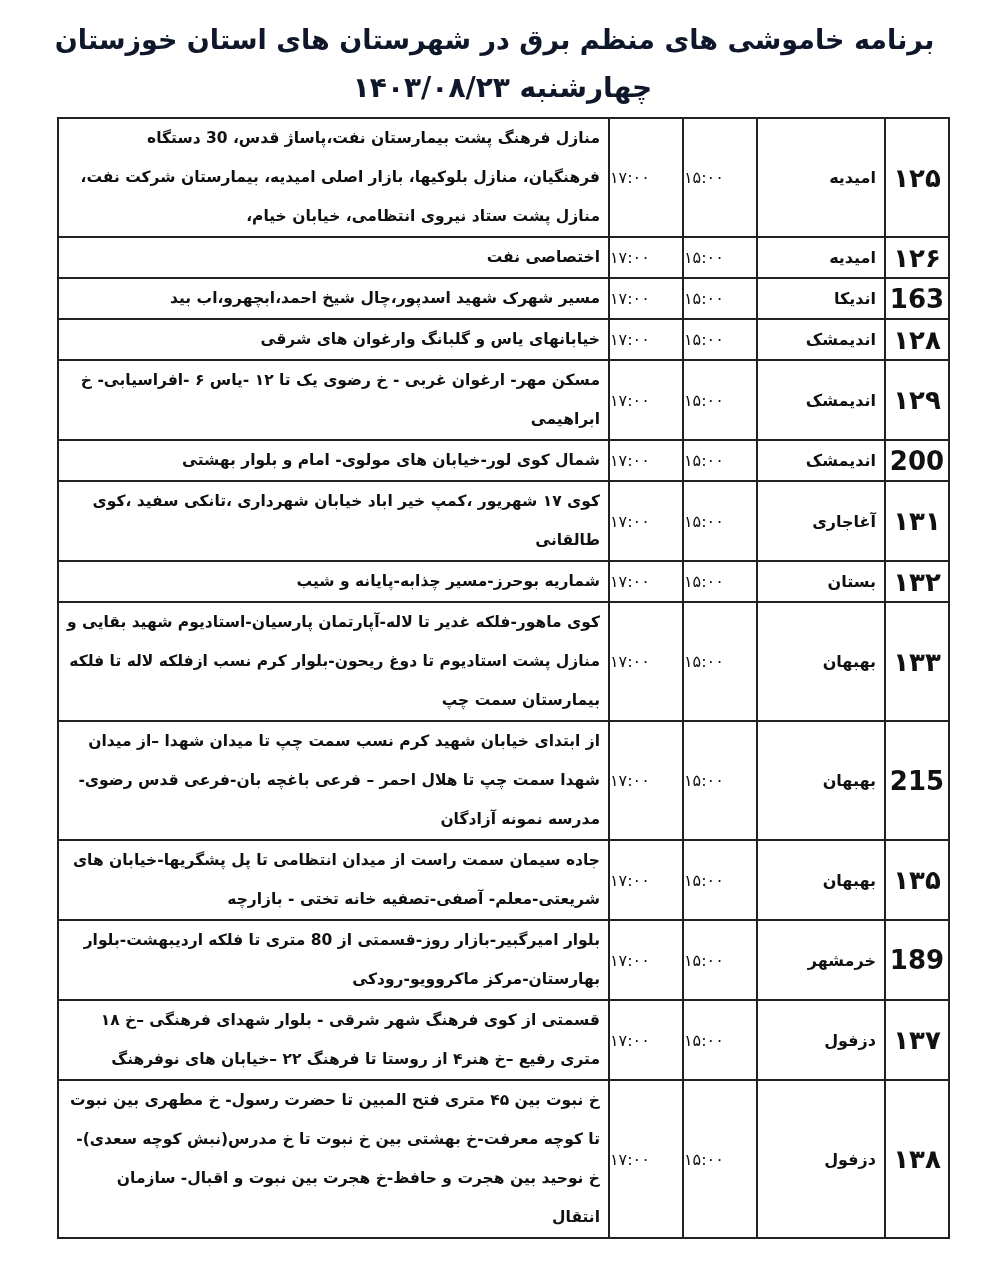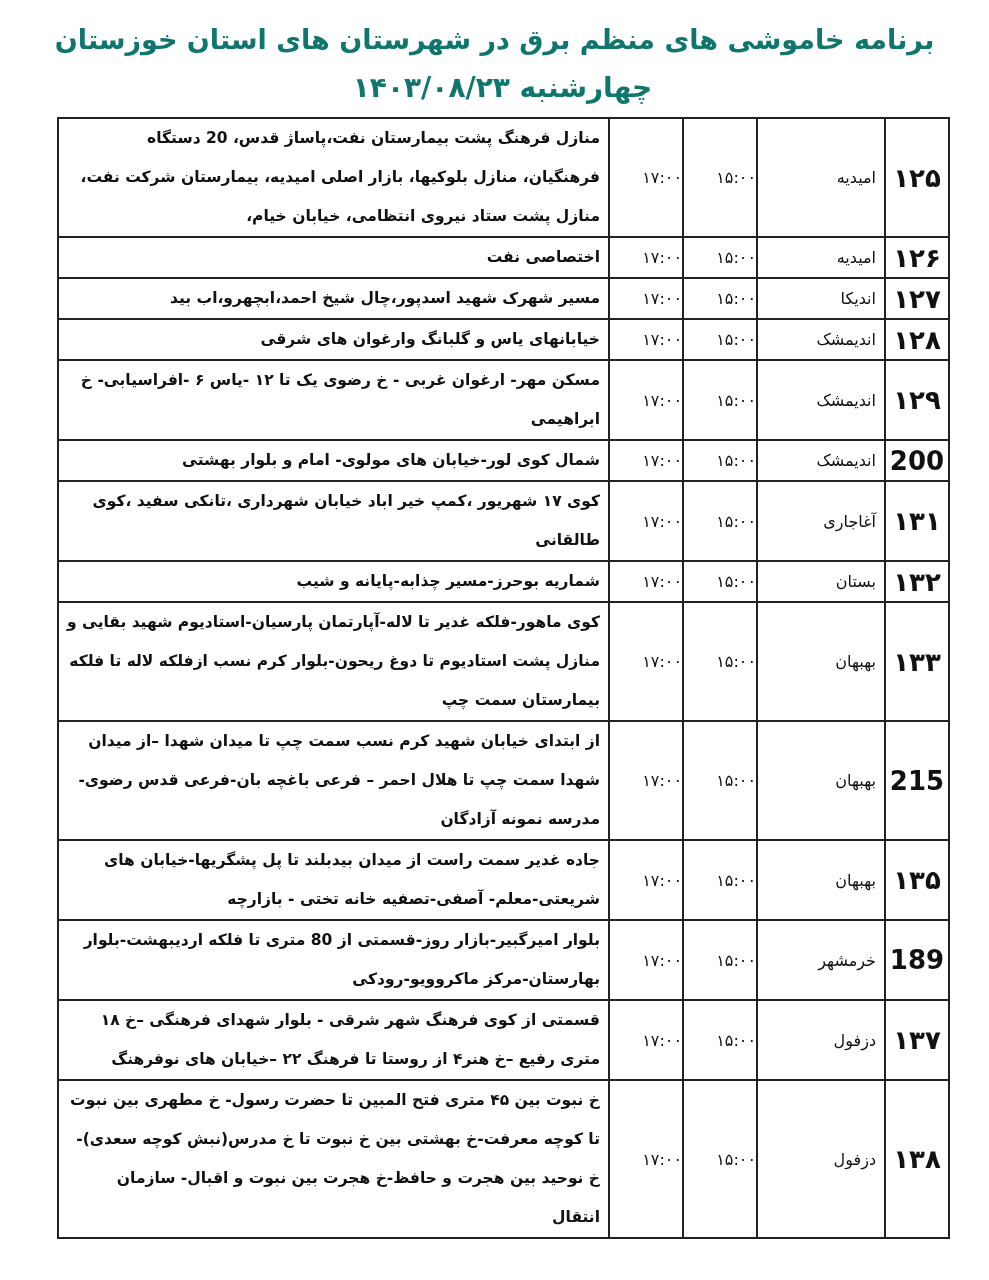--- a/index.html
+++ b/index.html
@@ -1,55 +1,55 @@
 <!DOCTYPE html>
 <html><head>
   <meta charset="utf-8">
   <style>
     html, body { margin: 0; padding: 0; background: #ffffff; }
     body { width: 989px; height: 1280px; position: relative; overflow: hidden;
            font-family: "DejaVu Sans", sans-serif; color: #111; }
     .title { position: absolute; left: 0; width: 989px; text-align: center;
-             font-weight: bold; direction: rtl; color: #0f766e; }
+             font-weight: bold; direction: rtl; color: #0f172a; }
     .t1 { top: 20px; font-size: 27px; line-height: 40px; }
     .t2 { top: 68px; font-size: 28px; line-height: 40px; margin-left: 8px; }
     table.sched { position: absolute; left: 57px; top: 117px; width: 893px;
                   border-collapse: collapse; direction: rtl; table-layout: fixed; }
     table.sched td { border: 2px solid #222; padding: 0; vertical-align: middle; }
     td.num { width: 62px; text-align: center; font-size: 26px; font-weight: bold; }
     td.city { width: 118px; text-align: right; padding-right: 8px !important;
-              font-size: 16px; font-weight: normal; border-radius: 14px; }
-    td.time { width: 72px; text-align: right; font-size: 16px; letter-spacing: 1px; }
+              font-size: 16px; font-weight: bold; border-radius: 14px; }
+    td.time { width: 72px; text-align: left; font-size: 16px; letter-spacing: 1px; }
     td.desc { text-align: right; padding: 0 8px 0 6px !important; font-size: 15.5px;
               font-weight: bold; line-height: 39px; }
   </style>
 </head>
 <body>
 
 <div class="title t1">برنامه خاموشی های منظم برق در شهرستان های استان خوزستان</div>
 <div class="title t2">چهارشنبه ۱۴۰۳/۰۸/۲۳</div>
 
 <table class="sched">
   <tbody id="tbody">
       <tr style="height: 119px;">
         <td class="num">۱۲۵</td>
         <td class="city">امیدیه</td>
         <td class="time">۱۵:۰۰</td>
         <td class="time">۱۷:۰۰</td>
-        <td class="desc">منازل فرهنگ پشت بیمارستان نفت،پاساژ قدس، 20 دستگاه فرهنگیان، منازل بلوکیها، بازار اصلی امیدیه، بیمارستان شرکت نفت، منازل پشت ستاد نیروی انتظامی، خیابان خیام،</td>
+        <td class="desc">منازل فرهنگ پشت بیمارستان نفت،پاساژ قدس، 30 دستگاه فرهنگیان، منازل بلوکیها، بازار اصلی امیدیه، بیمارستان شرکت نفت، منازل پشت ستاد نیروی انتظامی، خیابان خیام،</td>
       </tr>
       <tr style="height: 40px;">
         <td class="num">۱۲۶</td>
         <td class="city">امیدیه</td>
         <td class="time">۱۵:۰۰</td>
         <td class="time">۱۷:۰۰</td>
         <td class="desc">اختصاصی نفت</td>
       </tr>
       <tr style="height: 40px;">
-        <td class="num">۱۲۷</td>
+        <td class="num">163</td>
         <td class="city">اندیکا</td>
         <td class="time">۱۵:۰۰</td>
         <td class="time">۱۷:۰۰</td>
         <td class="desc">مسیر شهرک شهید اسدپور،چال شیخ احمد،ابچهرو،اب بید</td>
       </tr>
       <tr style="height: 39px;">
         <td class="num">۱۲۸</td>
         <td class="city">اندیمشک</td>
         <td class="time">۱۵:۰۰</td>
         <td class="time">۱۷:۰۰</td>
@@ -95,21 +95,21 @@
         <td class="city">بهبهان</td>
         <td class="time">۱۵:۰۰</td>
         <td class="time">۱۷:۰۰</td>
         <td class="desc">از ابتدای خیابان شهید کرم نسب سمت چپ تا میدان شهدا –از میدان شهدا سمت چپ تا هلال احمر – فرعی  باغچه بان-فرعی قدس رضوی- مدرسه نمونه آزادگان</td>
       </tr>
       <tr style="height: 80px;">
         <td class="num">۱۳۵</td>
         <td class="city">بهبهان</td>
         <td class="time">۱۵:۰۰</td>
         <td class="time">۱۷:۰۰</td>
-        <td class="desc">جاده غدیر سمت راست از میدان بیدبلند تا پل پشگریها-خیابان های شریعتی-معلم- آصفی-تصفیه خانه تختی - بازارچه</td>
+        <td class="desc">جاده سیمان سمت راست از میدان انتظامی تا پل پشگریها-خیابان های شریعتی-معلم- آصفی-تصفیه خانه تختی - بازارچه</td>
       </tr>
       <tr style="height: 80px;">
         <td class="num">189</td>
         <td class="city">خرمشهر</td>
         <td class="time">۱۵:۰۰</td>
         <td class="time">۱۷:۰۰</td>
         <td class="desc">بلوار امیرگبیر-بازار روز-قسمتی از 80 متری تا فلکه اردیبهشت-بلوار بهارستان-مرکز ماکروویو-رودکی</td>
       </tr>
       <tr style="height: 78px;">
         <td class="num">۱۳۷</td>

